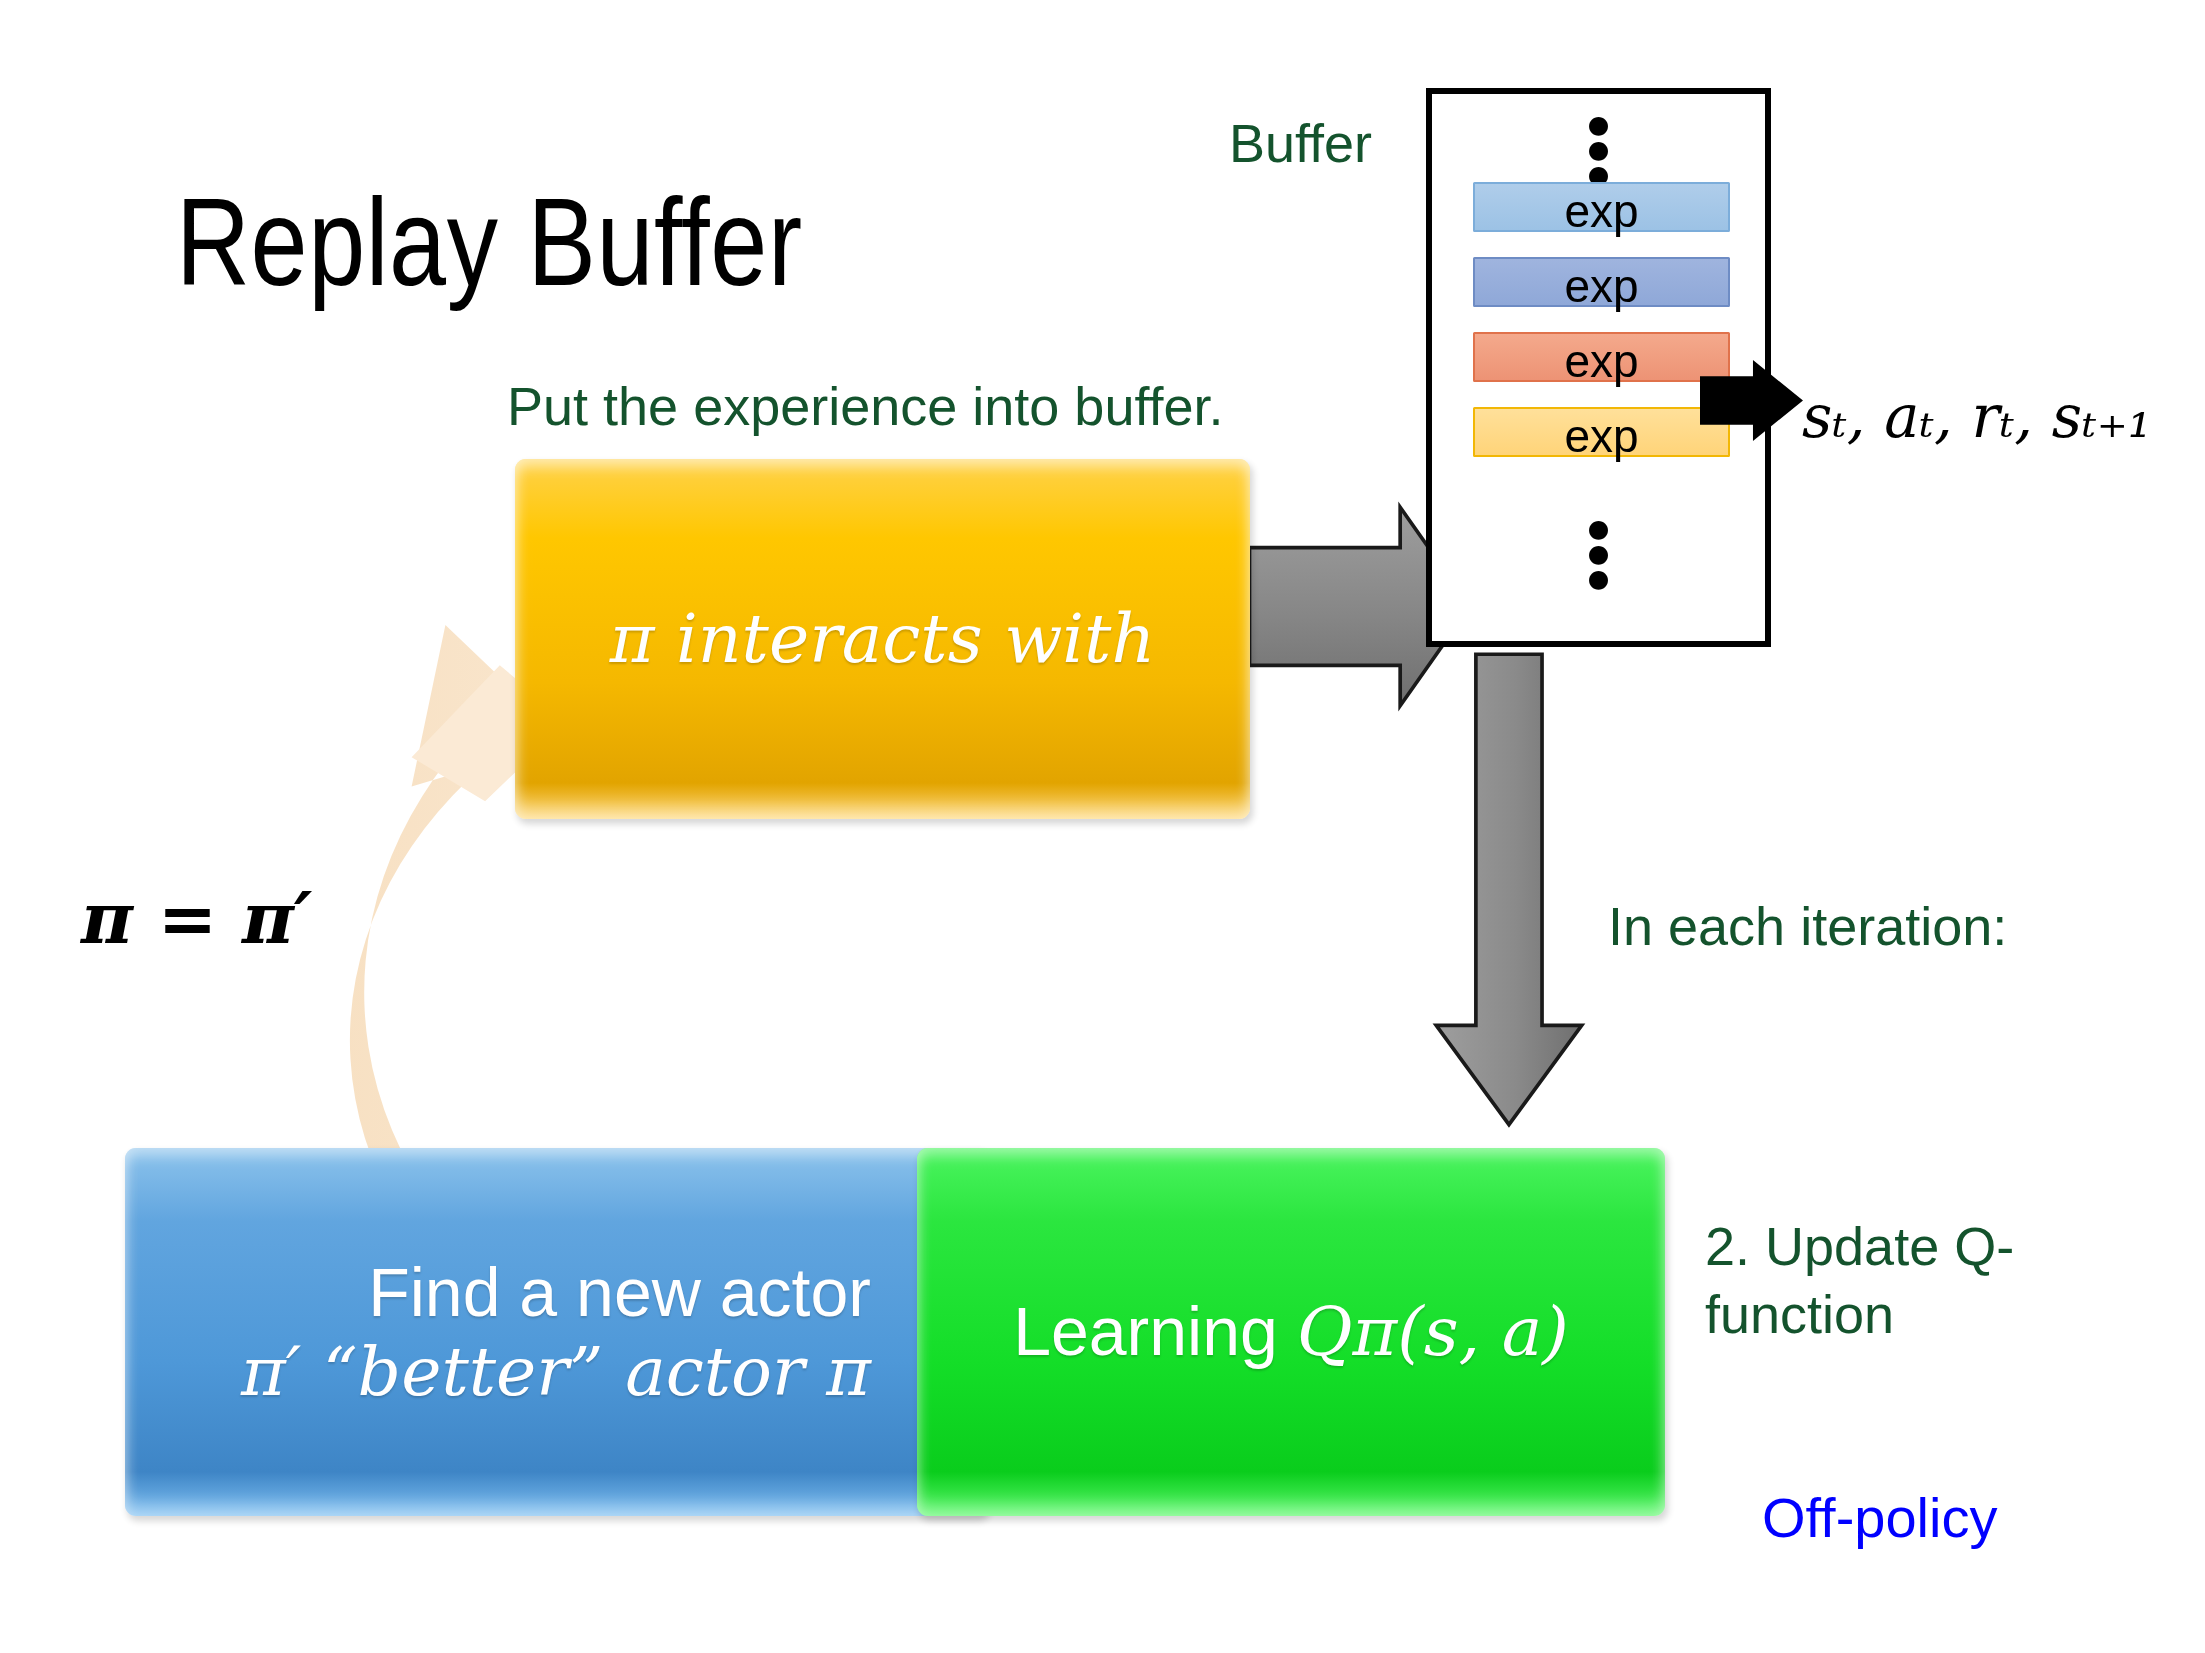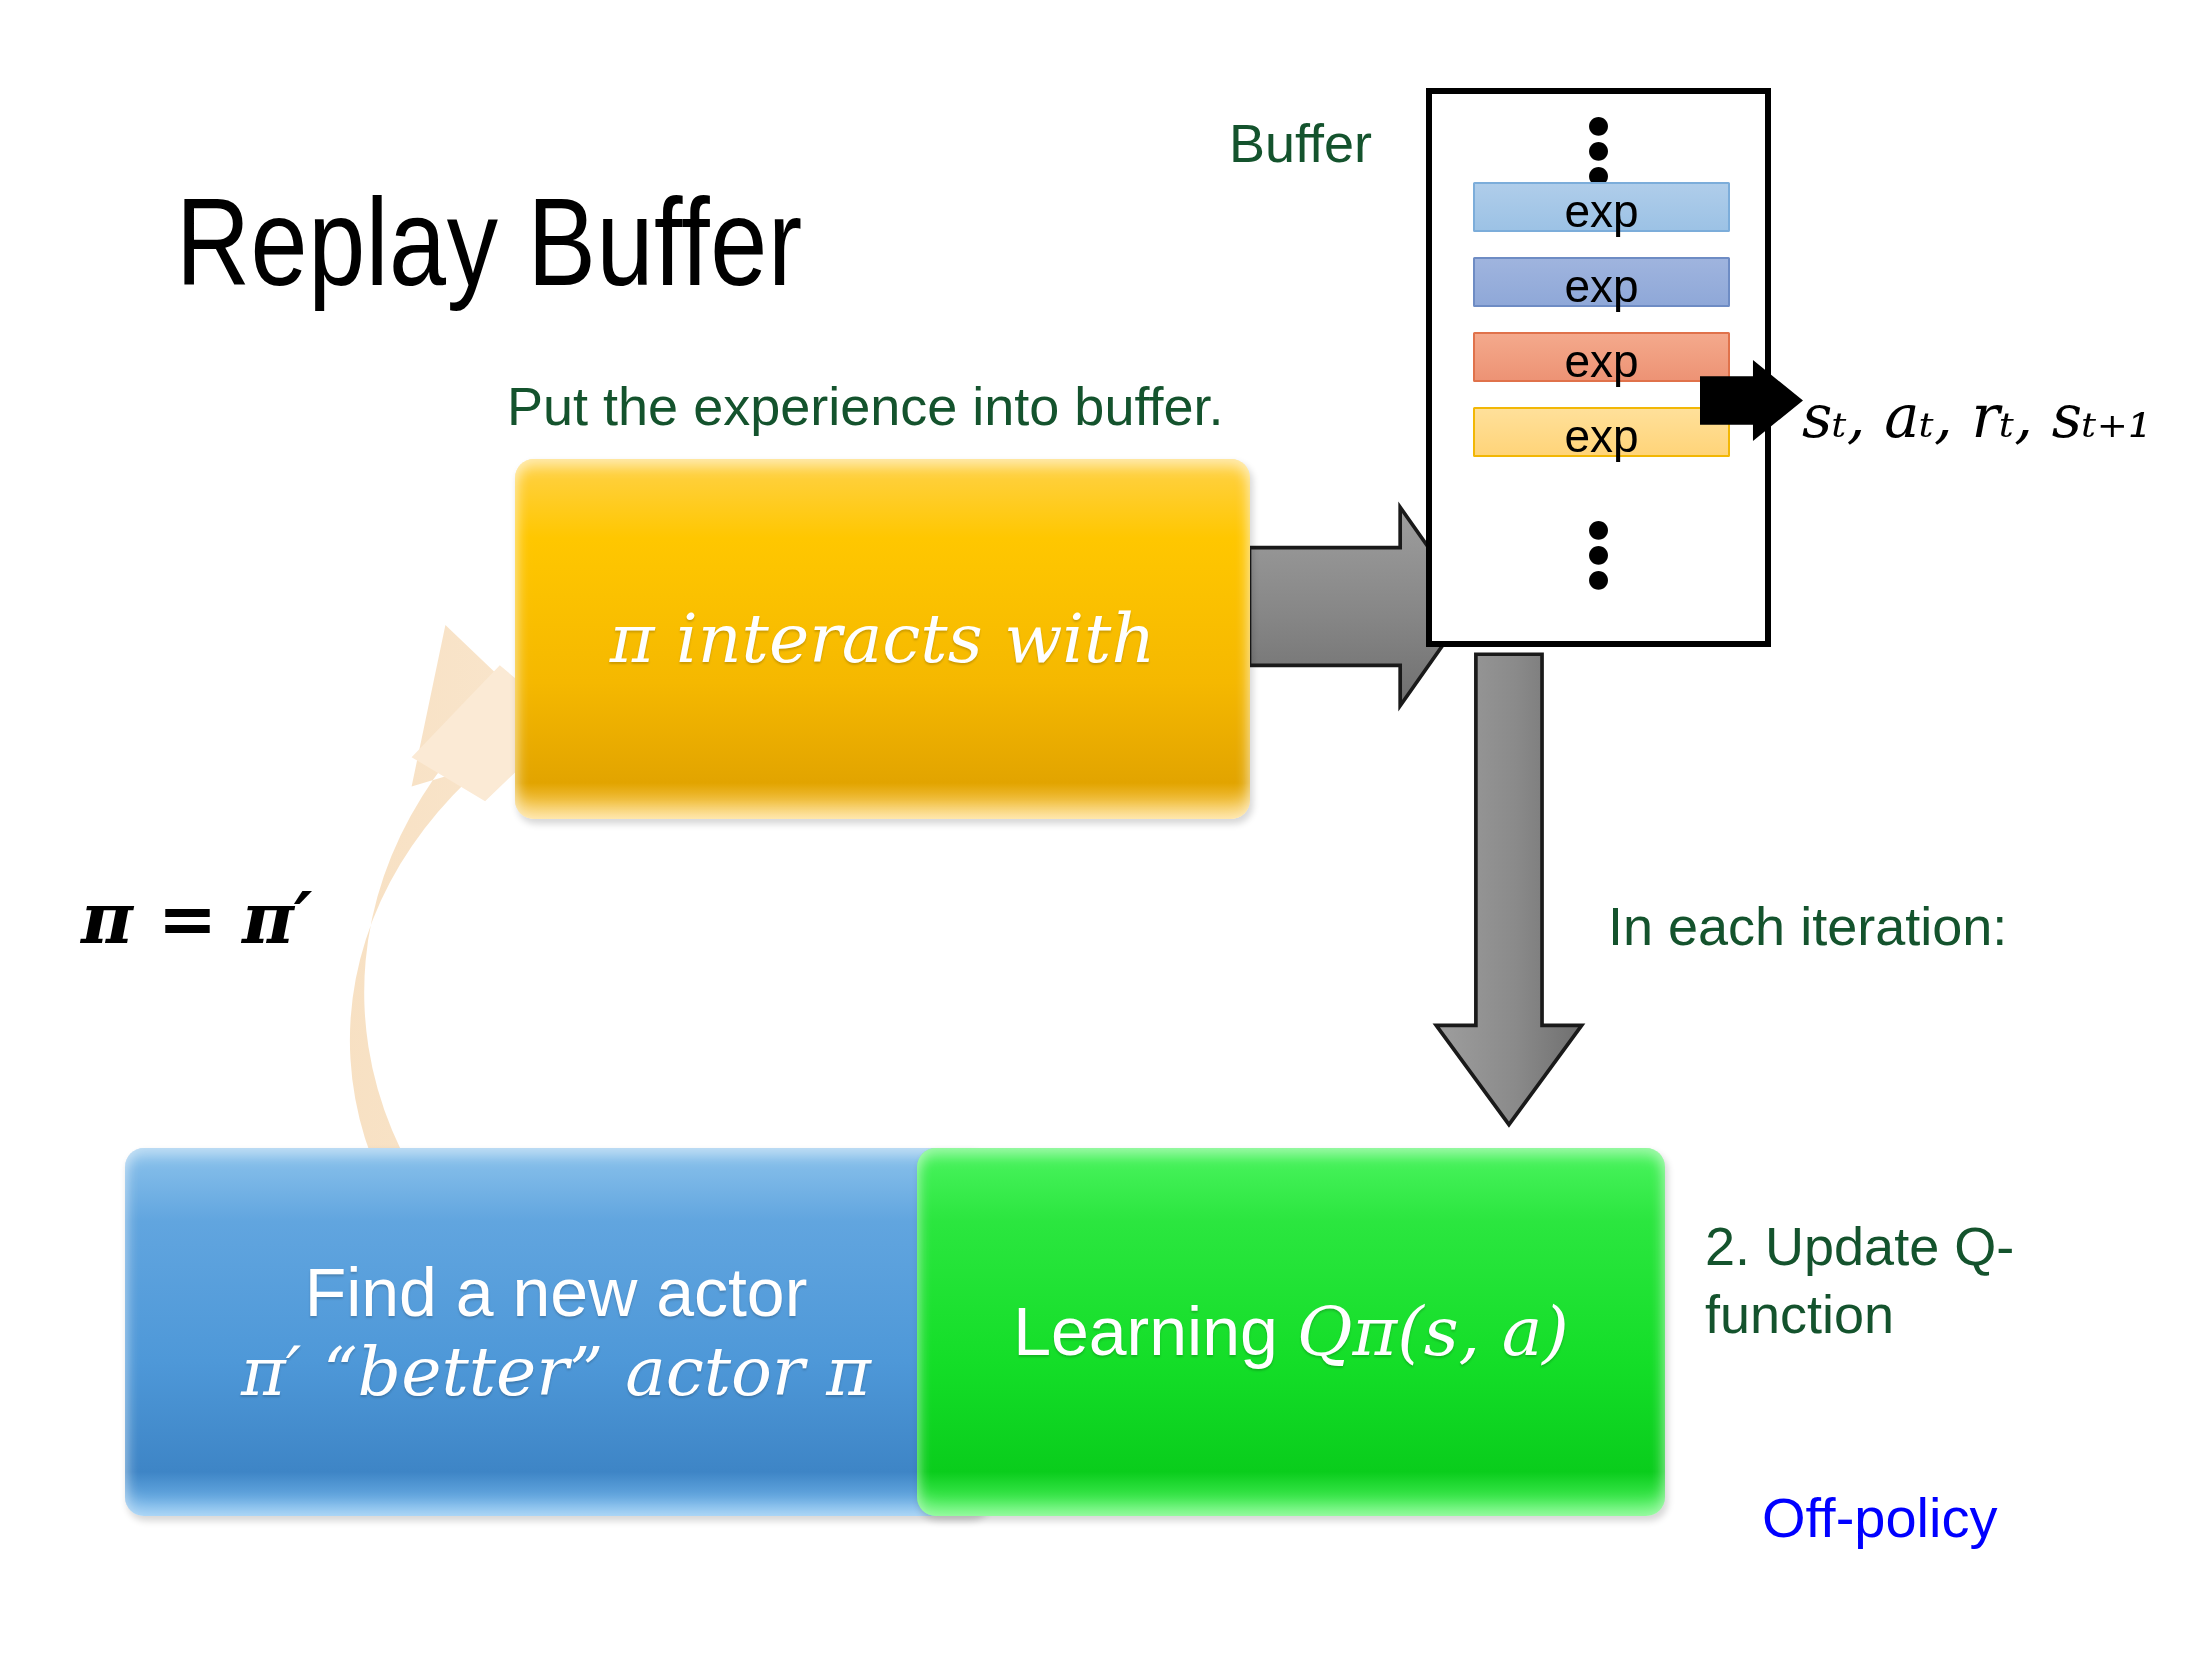--- a/index.html
+++ b/index.html
@@ -149,25 +149,25 @@
     position: absolute;
     left: 1700px;
     top: 360px;
     width: 103px;
     height: 81px;
   }
 
   
   .bevel-box {
     position: absolute;
-    border-radius: 19px;
+    border-radius: 11px;
     display: flex;
     align-items: center;
     justify-content: center;
-    text-align: center;
+    text-align: right;
     color: #ffffff;
     box-sizing: border-box;
   }
   .bevel-box .boxtext {
     font-family: "Liberation Sans Narrow", "Liberation Sans", sans-serif;
     font-weight: 400;
     line-height: 1.16;
     padding: 0 20.6px;
     text-shadow: 0 1.5px 2.2px rgba(0,0,0,0.18);
   }

